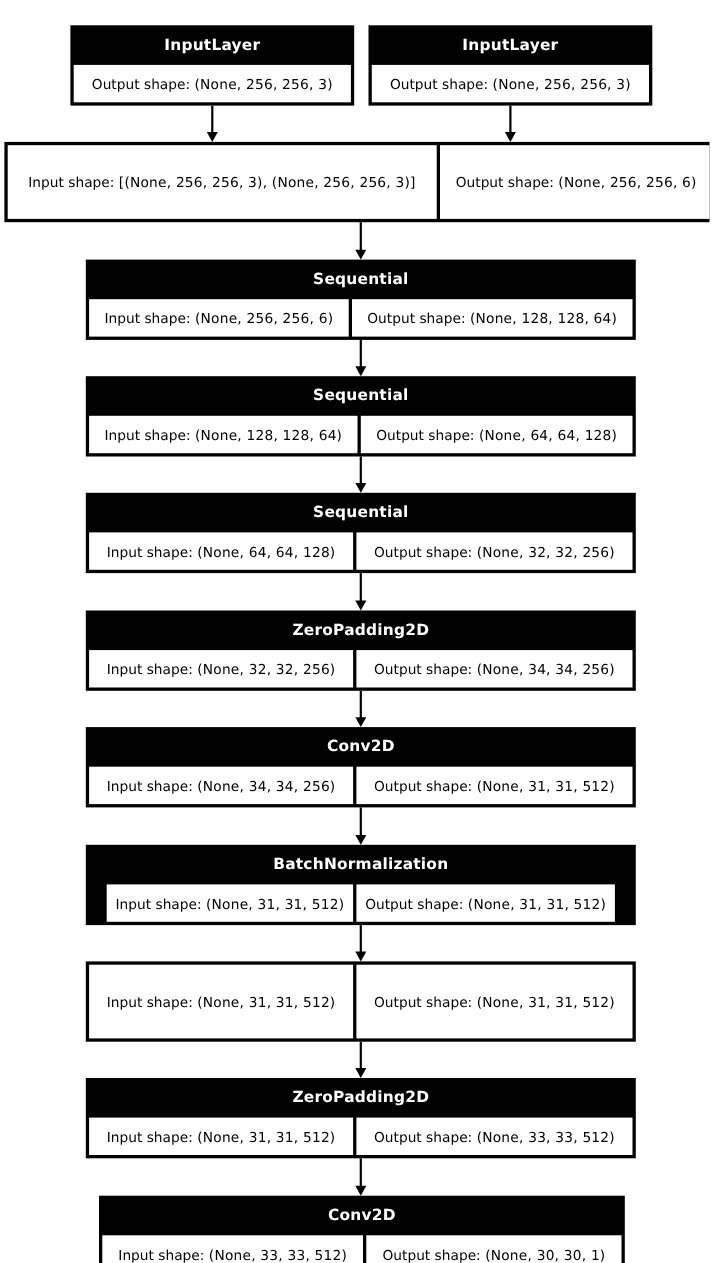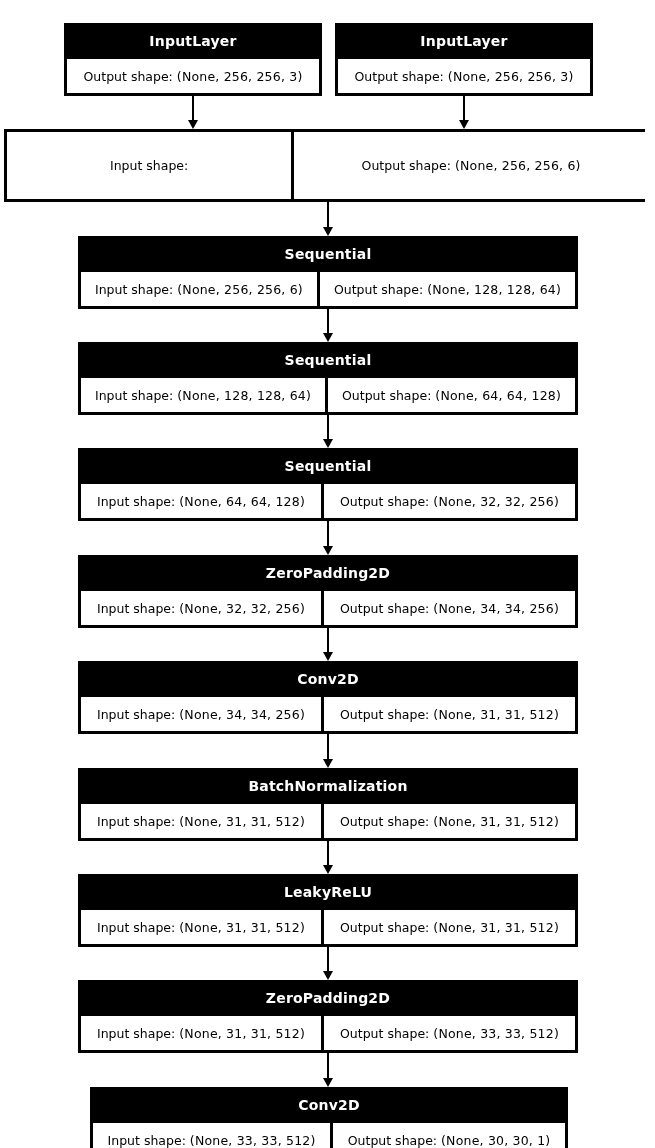--- a/index.html
+++ b/index.html
@@ -99,20 +99,21 @@
         <span class="lbl">Output shape:</span>
         <span class="val">(None, 256, 256, 3)</span>
       </div>
     </div>
   </div>
 
   <div class="node" style="left:4px; top:111px; width:647px;">
     <div class="cells">
       <div class="cell" style="flex-grow:1.6;">
         <span class="lbl">Input shape:</span>
+        <span class="val">[(None, 256, 256, 3), (None, 256, 256, 3)]</span>
       </div>
       <div class="cell">
         <span class="lbl">Output shape:</span>
         <span class="val">(None, 256, 256, 6)</span>
       </div>
     </div>
   </div>
 
   <div class="node" style="left:78px; top:218px; width:500px;">
     <div class="node-title">Sequential</div>
@@ -177,36 +178,35 @@
         <span class="lbl">Input shape:</span>
         <span class="val">(None, 34, 34, 256)</span>
       </div>
       <div class="cell">
         <span class="lbl">Output shape:</span>
         <span class="val">(None, 31, 31, 512)</span>
       </div>
     </div>
   </div>
 
-  <div class="node" style="left:78px; top:750px; width:500px;">
+  <div class="node" style="left:78px; top:750px; width:500px;align-items:center;">
     <div class="node-title">BatchNormalization</div>
     <div class="cells">
       <div class="cell">
         <span class="lbl">Input shape:</span>
         <span class="val">(None, 31, 31, 512)</span>
       </div>
       <div class="cell">
         <span class="lbl">Output shape:</span>
         <span class="val">(None, 31, 31, 512)</span>
       </div>
     </div>
   </div>
 
   <div class="node" style="left:78px; top:856px; width:500px;">
-    <div class="node-title">LeakyReLU</div>
     <div class="cells">
       <div class="cell">
         <span class="lbl">Input shape:</span>
         <span class="val">(None, 31, 31, 512)</span>
       </div>
       <div class="cell">
         <span class="lbl">Output shape:</span>
         <span class="val">(None, 31, 31, 512)</span>
       </div>
     </div>

